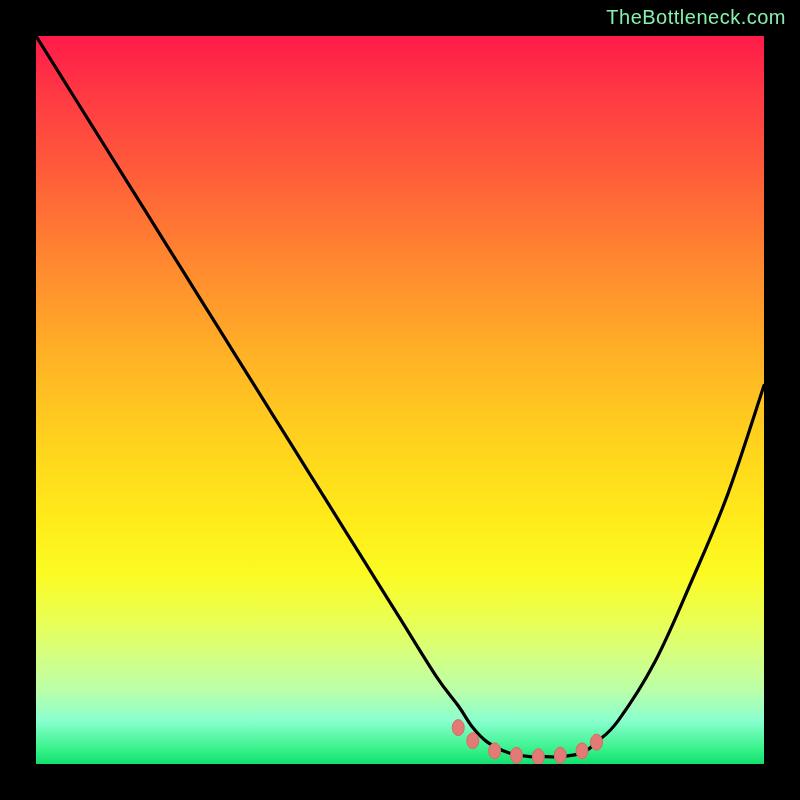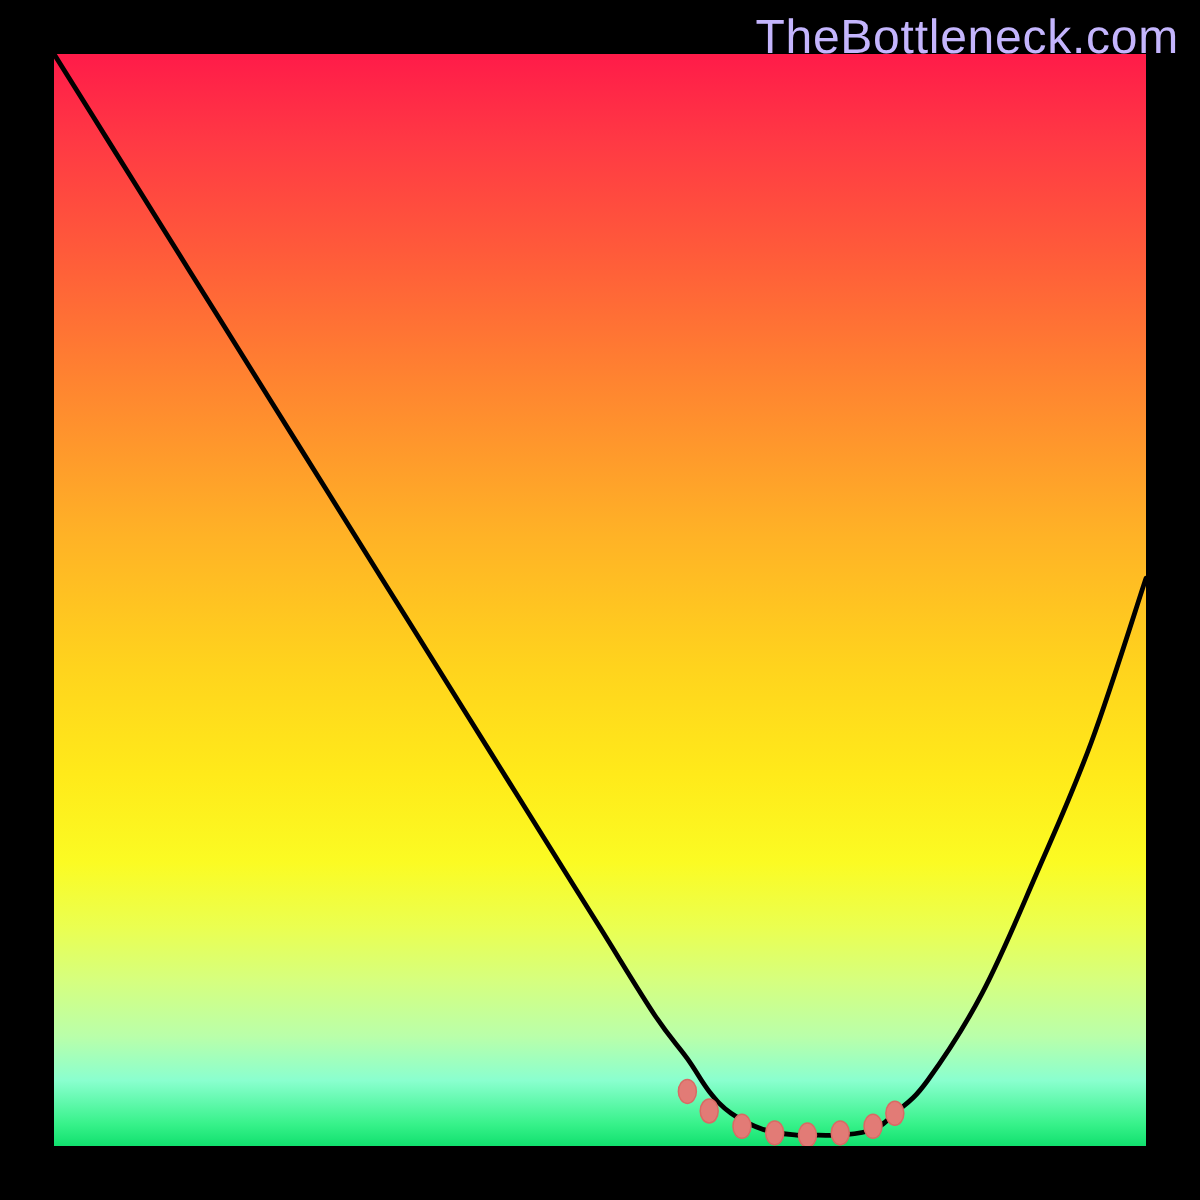--- a/index.html
+++ b/index.html
@@ -14,22 +14,22 @@
   .container {
     position: relative;
     width: 800px;
     height: 800px;
     background: #000000;
   }
   .watermark {
     position: absolute;
     top: 6px;
     right: 14px;
-    color: #c4b5fd;
-    font-size: 32px;
+    color: #86efac;
+    font-size: 20px;
     font-weight: 500;
     letter-spacing: 0.5px;
     z-index: 10;
   }
   .plot-area {
     position: absolute;
     left: 36px;
     top: 36px;
     width: 728px;
     height: 728px;

